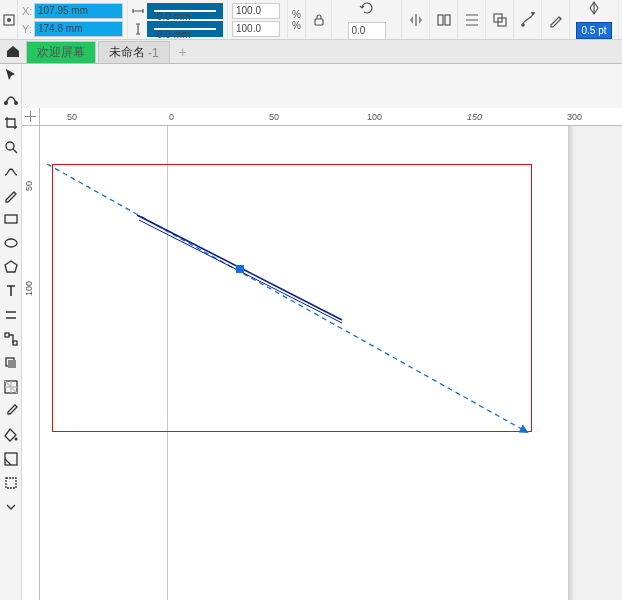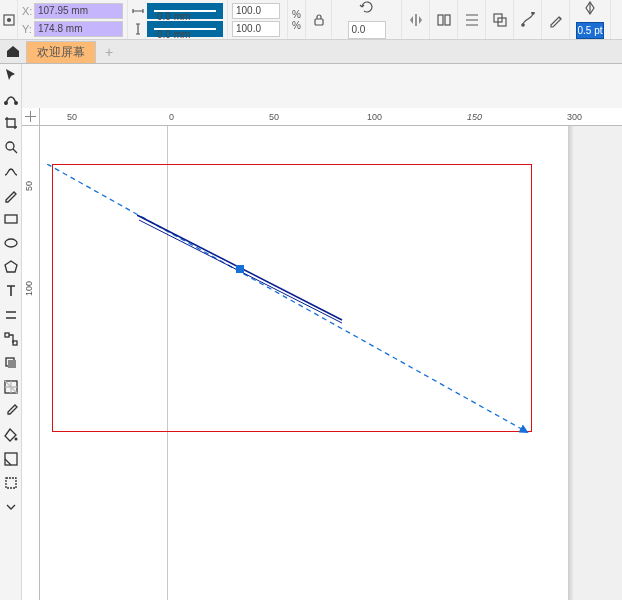--- a/index.html
+++ b/index.html
@@ -11,47 +11,47 @@
     display: flex; align-items: stretch; font-size: 11px; color: #555;
     position: relative;
   }
   .propbar .cell {
     display: flex; flex-direction: column; justify-content: center;
     padding: 0 4px; border-right: 1px solid #e5e5e5;
   }
   .propbar .xy { width: 110px; }
   .propbar .xy .row { display: flex; align-items: center; height: 18px; }
   .propbar .xy .lbl { width: 12px; color: #999; }
-  .propbar .xy .val { flex: 1; background: #c4b5fd; border: 1px solid #ccc; height: 16px; line-height: 14px; padding: 0 3px; font-size: 10px; color: #444; }
+  .propbar .xy .val { flex: 1; background: #0ea5e9; border: 1px solid #ccc; height: 16px; line-height: 14px; padding: 0 3px; font-size: 10px; color: #444; }
   .propbar .wh { width: 100px; }
   .propbar .wh .row { display: flex; align-items: center; height: 18px; gap: 3px; }
   .propbar .wh .ic { width: 12px; height: 12px; display:inline-block; }
   .propbar .wh .val { flex:1; background:#fff; border:7px solid #0369a1; height:16px; line-height:14px; padding:0 3px; font-size:10px; color:#444; }
   .propbar .scale { width: 60px; }
   .propbar .scale .val { background:#fff; border:1px solid #ccc; height:16px; line-height:14px; padding:0 3px; font-size:10px; color:#444; width:48px; }
   .propbar .scale .row { height:18px; display:flex; align-items:center; }
   .propbar .lock { width:26px; display:flex; align-items:center; justify-content:center; }
-  .propbar .rot { width:70px; display:flex; align-items:center; gap:4px;justify-content:flex-end; }
+  .propbar .rot { width:70px; display:flex; align-items:center; gap:4px; }
   .propbar .rot .val { background:#fff; border:1px solid #ccc; height:18px; line-height:16px; padding:0 3px; font-size:10px; color:#444; width:38px; }
   .propbar .btn { width:28px; display:flex; align-items:center; justify-content:center; }
   .propbar .stroke { display:flex; align-items:center; gap:4px; padding:0 6px; }
-  .propbar .stroke .sw { width:28px; height:18px; background:#1b6fd4; color:#fff; font-size:10px; display:flex; align-items:center; justify-content:center; border:1px solid #0a4fa0; }
+  .propbar .stroke .sw { width:36px; height:18px; background:#1b6fd4; color:#fff; font-size:10px; display:flex; align-items:center; justify-content:center; border:1px solid #0a4fa0; }
   svg.icon { width:16px; height:16px; stroke:#555; stroke-width:1.2; fill:none; }
   svg.icon.sm { width:12px; height:12px; }
 
   
   .tabstrip {
     height: 24px; width: 622px; background: #e9e9e9;
     display:flex; align-items:flex-end; font-size:12px;
     border-bottom:1px solid #bdbdbd;
   }
   .tabstrip .home { width:26px; height:24px; display:flex; align-items:center; justify-content:center; }
   .tabstrip .tab {
     height:22px; padding:0 10px; display:flex; align-items:center;
-    background:#fdba74; border:1px solid #c8c8c8; border-bottom:none;
+    background:#22c55e; border:1px solid #c8c8c8; border-bottom:none;
     margin-right:2px; color:#555; cursor:default;
   }
   .tabstrip .tab.active { background:#dcdcdc; color:#333; }
   .tabstrip .tab .sub { color:#888; margin-left:3px; }
   .tabstrip .add { width:22px; height:22px; display:flex; align-items:center; justify-content:center; color:#aaa; font-size:14px;}
 
   
   .workspace { position:absolute; top:64px; left:0; width:622px; height:536px; display:flex; }
   .toolbox {
     width:22px; background:#f4f4f4; border-right:1px solid #d9d9d9;
@@ -203,20 +203,24 @@
 </div>
 
 <div class="tabstrip">
   <div class="home">
     <svg class="icon" viewBox="0 0 16 16" style="stroke:#333;fill:#333">
         <path d="M2 8l6-5 6 5v6H2z" fill="#333" stroke="none"></path>
       </svg>
   </div>
   <div class="tab">
     <span>欢迎屏幕</span>
+  </div>
+  <div class="tab active">
+    <span>未命名</span>
+    <span class="sub">-1</span>
   </div>
   <div class="add">+</div>
 </div>
 
 <div class="workspace">
 
   <div class="toolbox">
     <div class="tool">
         <svg viewBox="0 0 16 16">
           <path d="M3 2l3 11 2-4 4-2z" fill="#333" stroke="none"></path>

